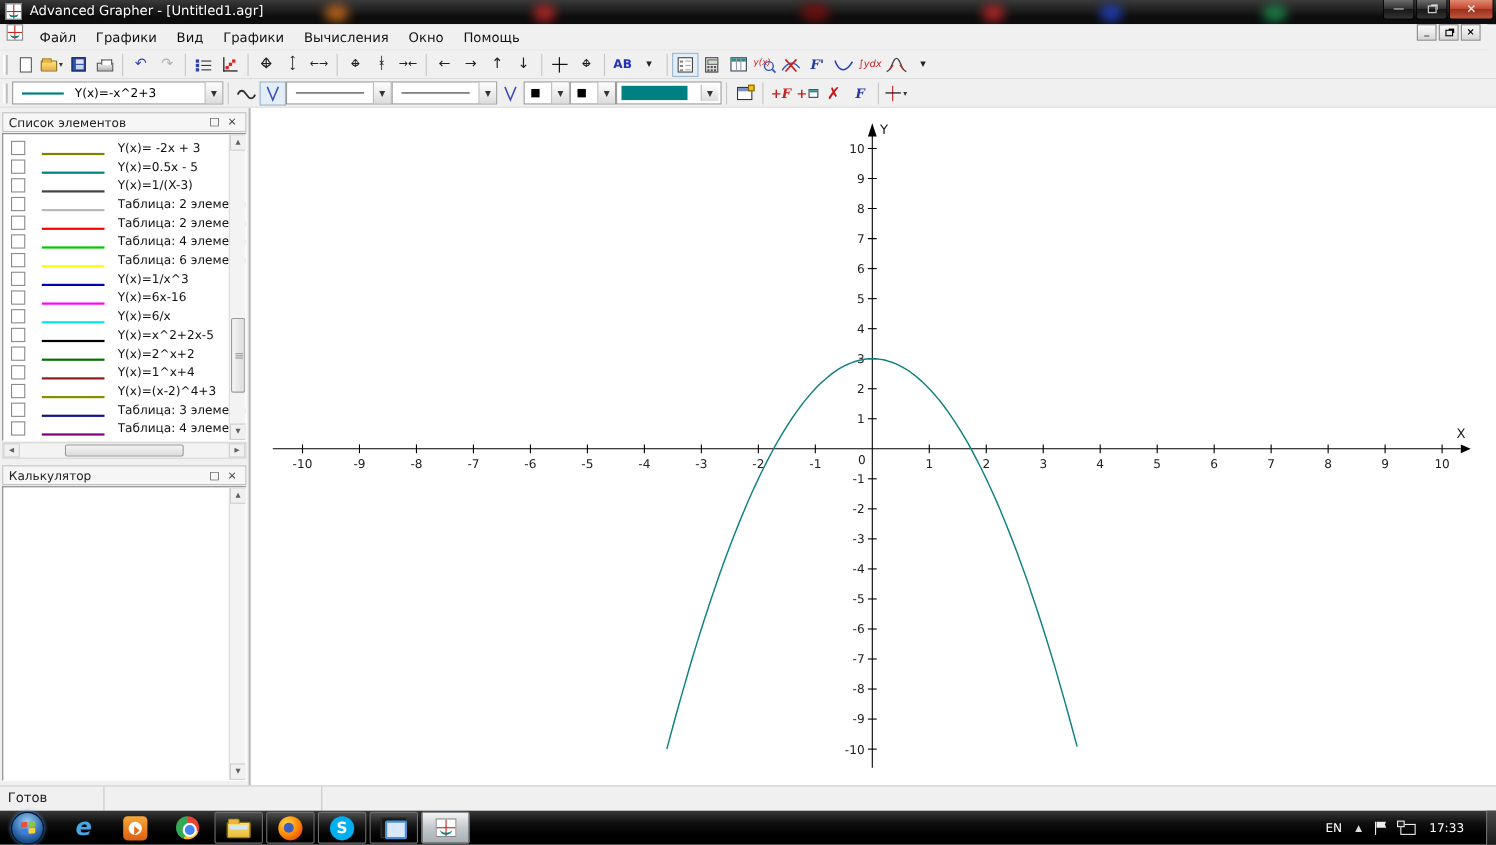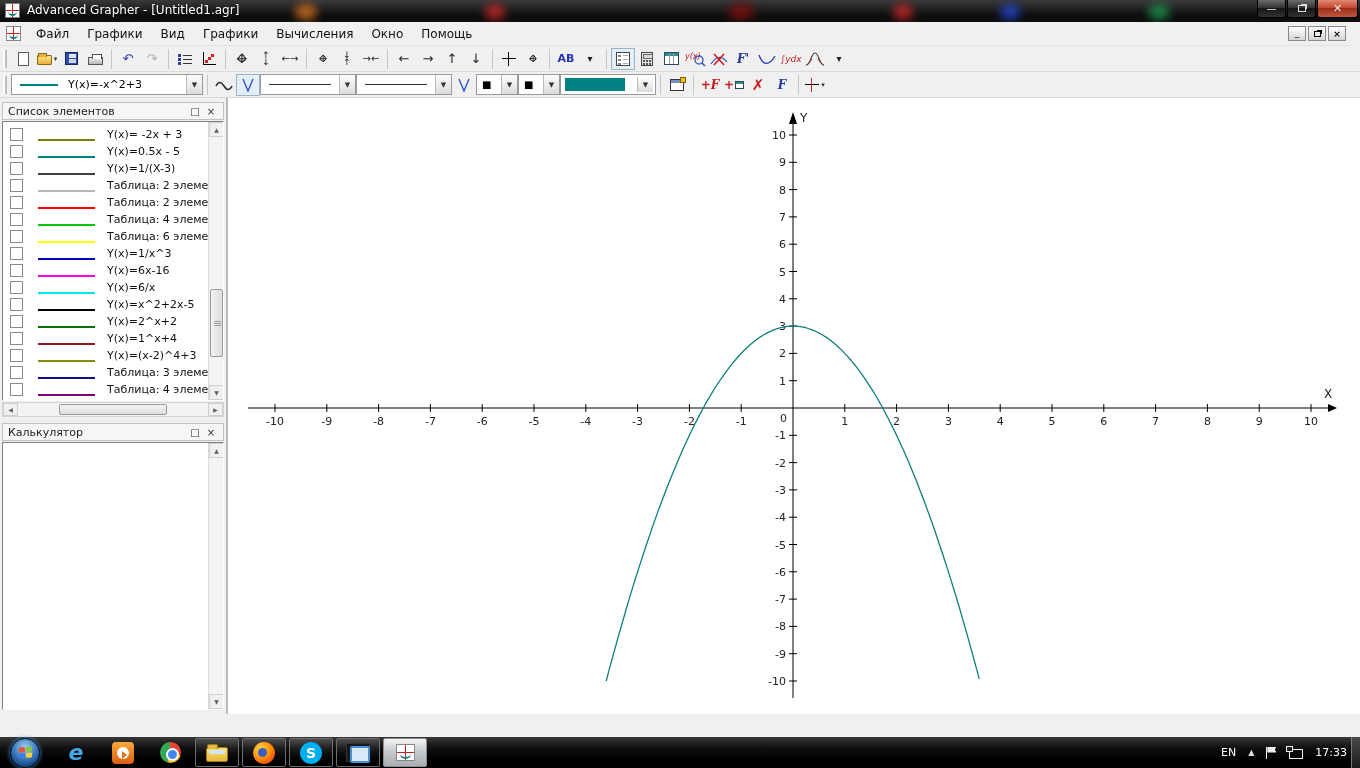--- a/index.html
+++ b/index.html
@@ -12,21 +12,21 @@
   .tb-appicon{position:absolute;left:5px;top:3px;width:15px;height:15px;background:#fff;border:1px solid #777}
   .tb-appicon::before{content:"";position:absolute;inset:0;background:linear-gradient(#c22,#c22) 50% 50%/100% 1px no-repeat,linear-gradient(#c22,#c22) 50% 50%/1px 100% no-repeat}
   .tb-appicon::after{content:"";position:absolute;left:2px;top:3px;width:9px;height:7px;border-bottom:2px solid #0a7f7f;border-radius:50%}
   .tb-title{position:absolute;left:27px;top:3px;font-size:12px;white-space:nowrap;text-shadow:0 1px 2px #000}
   .winbtns{position:absolute;right:2px;top:0;display:flex}
   .wbtn{width:29px;height:18px;border:1px solid #000;border-top:none;background:linear-gradient(#6b6b6b,#2e2e2e 50%,#171717 50%,#333);color:#eee;font-size:10px;display:flex;align-items:center;justify-content:center;border-radius:0 0 3px 3px;margin-left:1px}
   .wbtn.close{width:41px;background:linear-gradient(#e08a73,#c4412a 50%,#99301c 50%,#c0563d);font-size:11px}
   .restore-glyph{width:8px;height:7px;border:1px solid #ddd;box-shadow:2px -2px 0 -1px #ddd}
 
   
-  .menubar{position:absolute;top:22px;left:0;width:1352px;height:24px;background:#f0f0f0;border-bottom:1px solid #e3e3e3;display:flex;align-items:center}
+  .menubar{position:absolute;top:22px;left:0;width:1352px;height:24px;background:#f0f0f0;border-bottom:1px solid #e3e3e3;display:flex;align-items:flex-start}
   .menu-appicon{width:15px;height:15px;background:#fff;border:1px solid #888;margin:0 6px 0 6px;position:relative}
   .menu-appicon::before{content:"";position:absolute;inset:0;background:linear-gradient(#c22,#c22) 50% 50%/100% 1px no-repeat,linear-gradient(#c22,#c22) 50% 50%/1px 100% no-repeat}
   .menu-appicon::after{content:"";position:absolute;left:2px;top:3px;width:9px;height:7px;border-bottom:2px solid #0a7f7f;border-radius:50%}
   .menu-item{padding:0 9px;font-size:12px;height:100%;display:flex;align-items:center;color:#111}
   .mdi-btns{margin-left:auto;display:flex;gap:2px;margin-right:6px}
   .mdi-btn{width:18px;height:15px;background:linear-gradient(#fefefe,#d5d5d5);border:1px solid #8a8a8a;font-size:9px;display:flex;align-items:center;justify-content:center;color:#000}
   .mdi-btn .restore-glyph{width:7px;height:6px;border-color:#000;box-shadow:2px -2px 0 -1px #000}
   .mdi-min{align-items:flex-end;padding-bottom:2px}
 
   
@@ -149,21 +149,21 @@
   .ai-file-explorer::before{content:"";position:absolute;top:-4px;left:0;width:9px;height:4px;background:#e8b93e;border:1px solid #9a7a18;border-bottom:none;border-radius:2px 2px 0 0}
   .ai-file-explorer::after{content:"";position:absolute;left:2px;top:2px;width:16px;height:4px;background:#cfe7fa;border-radius:1px}
   .ai-firefox{width:22px;height:22px;border-radius:50%;background:radial-gradient(circle at 35% 30%,#ffd54d,#ff8a00 50%,#e64a19 80%)}
   .ai-firefox::before{content:"";position:absolute;left:5px;top:6px;width:9px;height:9px;border-radius:50%;background:#3b5fc0}
   .ai-skype{width:22px;height:22px;border-radius:50%;background:#00aff0;color:#fff;font-weight:bold;font-size:14px;text-align:center;line-height:22px}
   .ai-image-viewer{width:24px;height:19px;background:#181818;border:1px solid #333}
   .ai-image-viewer::before{content:"";position:absolute;left:3px;top:2px;width:16px;height:13px;background:#d8e8f8;border:2px solid #4a90d9;border-radius:2px}
   .ai-advanced-grapher{width:19px;height:17px;background:#fff;border:1px solid #888}
   .ai-advanced-grapher::before{content:"";position:absolute;inset:0;background:linear-gradient(#c22,#c22) 50% 50%/100% 1px no-repeat,linear-gradient(#c22,#c22) 50% 50%/1px 100% no-repeat}
   .ai-advanced-grapher::after{content:"";position:absolute;left:3px;top:4px;width:11px;height:8px;border-bottom:2px solid #0a7f7f;border-radius:50%}
-  .tray{margin-left:auto;display:flex;align-items:center;color:#fff;font-size:11px;gap:12px;margin-right:0}
+  .tray{margin-left:auto;display:flex;align-items:center;color:#fff;font-size:11px;gap:12px;margin-right:16px}
   .tray-caret{font-size:8px;color:#ddd}
   .flag-icon{width:11px;height:12px;position:relative}
   .flag-icon::before{content:"";position:absolute;left:0;top:0;width:1px;height:12px;background:#eee}
   .flag-icon::after{content:"";position:absolute;left:1px;top:0;width:9px;height:6px;background:#eee;clip-path:polygon(0 0,100% 0,85% 50%,100% 100%,0 100%)}
   .net-icon{width:14px;height:10px;border:1px solid #eee;position:relative;margin-top:3px}
   .net-icon::before{content:"";position:absolute;left:-4px;top:-4px;width:5px;height:4px;border:1px solid #eee;background:#222}
   .show-desktop{width:9px;height:31px;border-left:1px solid #777;background:linear-gradient(#4a4a4a,#1a1a1a);flex:none;margin-left:4px}
 
   svg text{font-family:"DejaVu Sans",sans-serif}
 </style>
@@ -628,20 +628,25 @@
           <line x1="561" y1="64.29999999999998" x2="569" y2="64.29999999999998" stroke="#000" stroke-width="1"></line>
           <text x="558" y="68.29999999999998" font-size="11" fill="#222" text-anchor="end">9</text>
           <line x1="561" y1="37" x2="569" y2="37" stroke="#000" stroke-width="1"></line>
           <text x="558" y="41" font-size="11" fill="#222" text-anchor="end">10</text>
           <text x="559" y="324" font-size="11" fill="#222" text-anchor="end">0</text>
           <path d="M378.2,583.0 L380.8,573.2 L383.4,563.6 L386.0,554.1 L388.6,544.7 L391.2,535.5 L393.8,526.4 L396.4,517.5 L398.9,508.6 L401.5,499.9 L404.1,491.4 L406.7,483.0 L409.3,474.7 L411.9,466.6 L414.5,458.6 L417.1,450.7 L419.7,443.0 L422.3,435.4 L424.8,427.9 L427.4,420.6 L430.0,413.4 L432.6,406.4 L435.2,399.5 L437.8,392.7 L440.4,386.1 L443.0,379.6 L445.6,373.2 L448.2,367.0 L450.7,360.9 L453.3,355.0 L455.9,349.1 L458.5,343.5 L461.1,337.9 L463.7,332.5 L466.3,327.2 L468.9,322.1 L471.5,317.1 L474.1,312.2 L476.6,307.5 L479.2,302.9 L481.8,298.5 L484.4,294.2 L487.0,290.0 L489.6,285.9 L492.2,282.0 L494.8,278.3 L497.4,274.6 L500.0,271.1 L502.5,267.8 L505.1,264.6 L507.7,261.5 L510.3,258.5 L512.9,255.7 L515.5,253.0 L518.1,250.5 L520.7,248.1 L523.3,245.8 L525.9,243.7 L528.4,241.7 L531.0,239.8 L533.6,238.1 L536.2,236.5 L538.8,235.1 L541.4,233.8 L544.0,232.6 L546.6,231.6 L549.2,230.6 L551.8,229.9 L554.3,229.3 L556.9,228.8 L559.5,228.4 L562.1,228.2 L564.7,228.1 L567.3,228.2 L569.9,228.3 L572.5,228.7 L575.1,229.1 L577.7,229.7 L580.2,230.5 L582.8,231.3 L585.4,232.3 L588.0,233.5 L590.6,234.8 L593.2,236.2 L595.8,237.7 L598.4,239.4 L601.0,241.3 L603.6,243.2 L606.1,245.3 L608.7,247.6 L611.3,249.9 L613.9,252.4 L616.5,255.1 L619.1,257.9 L621.7,260.8 L624.3,263.9 L626.9,267.0 L629.5,270.4 L632.0,273.8 L634.6,277.4 L637.2,281.2 L639.8,285.1 L642.4,289.1 L645.0,293.2 L647.6,297.5 L650.2,301.9 L652.8,306.5 L655.4,311.2 L657.9,316.0 L660.5,321.0 L663.1,326.1 L665.7,331.3 L668.3,336.7 L670.9,342.2 L673.5,347.9 L676.1,353.6 L678.7,359.6 L681.3,365.6 L683.8,371.8 L686.4,378.1 L689.0,384.6 L691.6,391.2 L694.2,398.0 L696.8,404.8 L699.4,411.9 L702.0,419.0 L704.6,426.3 L707.2,433.7 L709.7,441.3 L712.3,449.0 L714.9,456.8 L717.5,464.8 L720.1,472.9 L722.7,481.1 L725.3,489.5 L727.9,498.0 L730.5,506.7 L733.1,515.5 L735.6,524.4 L738.2,533.5 L740.8,542.6 L743.4,552.0 L746.0,561.5 L748.6,571.1 L751.2,580.8" fill="none" stroke="#0e7f7f" stroke-width="1.3"></path>
         </svg>
     </div>
   </div>
 
+  <div class="statusbar">
+    <div class="sb sb1">Готов</div>
+    <div class="sb sb2"></div>
+    <div class="sb sb3"></div>
+  </div>
 
   <div class="taskbar">
     <div class="start-orb">
         <div class="orb-flag">
           <i></i>
           <i></i>
           <i></i>
           <i></i>
         </div>
       </div>

